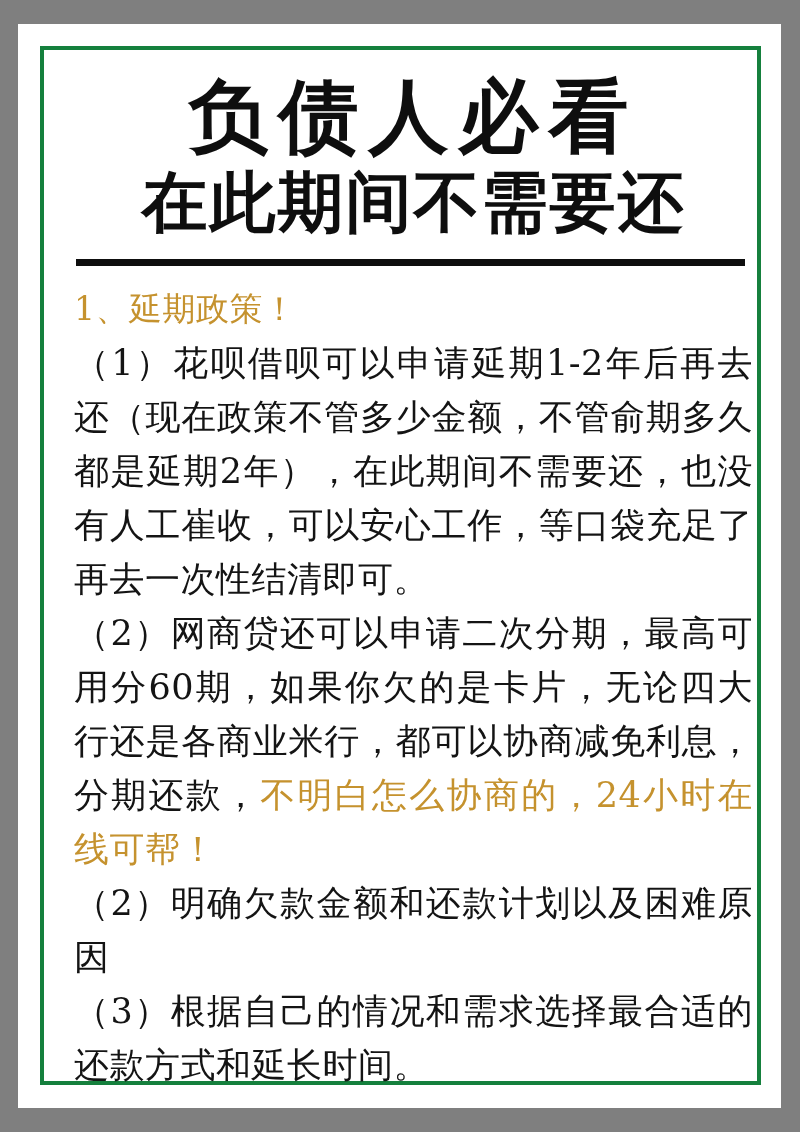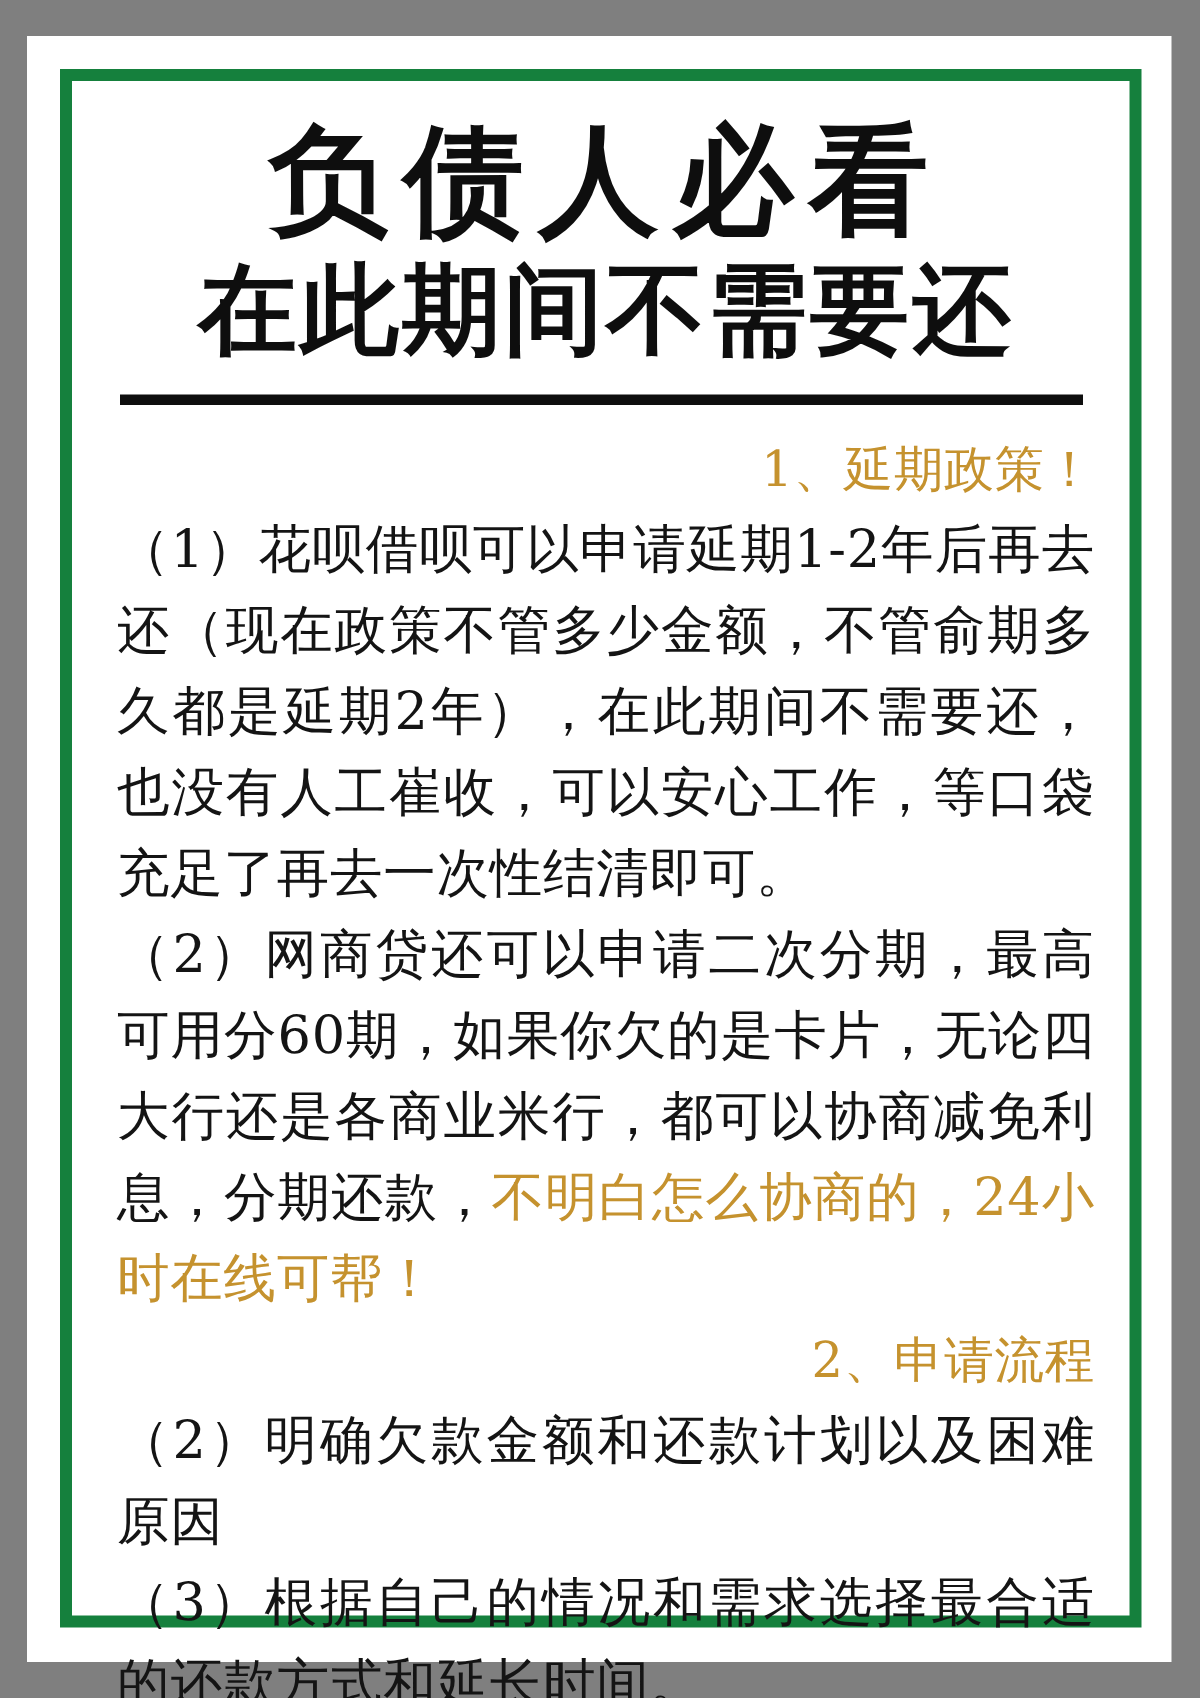--- a/index.html
+++ b/index.html
@@ -22,23 +22,23 @@
     width: 763px;
     height: 1084px;
     background: #FFFFFF;
   }
   .frame {
     position: absolute;
     left: 22px;
     top: 22px;
     right: 20px;
     bottom: 23px;
-    border: 8px solid #15803d;
+    border: 4px solid #15803d;
     background: #FFFFFF;
-    padding: 14px 23px 0 30px;
+    padding: 14px 4px 0 30px;
   }
   .title-block {
     text-align: center;
     color: #0E0E0E;
   }
   .title-line1 {
     font-size: 80px;
     font-weight: bold;
     line-height: 1.05;
     letter-spacing: 10px;
@@ -60,21 +60,21 @@
     font-size: 35px;
     line-height: 54px;
     color: #141414;
     text-align: justify;
     letter-spacing: 0.5px;
   }
   .section-heading {
     color: #C5922E;
     font-size: 33px;
     line-height: 54px;
-    text-align: right;
+    text-align: left;
   }
   .gold { color: #C5922E; }
   .para { margin: 0; }
 </style>
 </head>
 <body>
 
 <div class="canvas">
   <div class="page">
     <div class="frame">
@@ -86,21 +86,20 @@
       </header>
 
       <main class="content">
 
         <p class="para section-heading">1、延期政策！</p>
 
         <p class="para"><span>（1）花呗借呗可以申请延期1-2年后再去还（现在政策不管多少金额，不管俞期多久都是延期2年），在此期间不需要还，也没有人工崔收，可以安心工作，等口袋充足了再去一次性结清即可。</span><span class="gold"></span></p>
 
         <p class="para"><span>（2）网商贷还可以申请二次分期，最高可用分60期，如果你欠的是卡片，无论四大行还是各商业米行，都可以协商减免利息，分期还款，</span><span class="gold">不明白怎么协商的，24小时在线可帮！</span></p>
 
-        <p class="para section-heading">2、申请流程</p>
 
 
         <p class="para">（2）明确欠款金额和还款计划以及困难原因</p>
 
         <p class="para">（3）根据自己的情况和需求选择最合适的还款方式和延长时间。</p>
 
       </main>
     </div>
   </div>
 </div>

